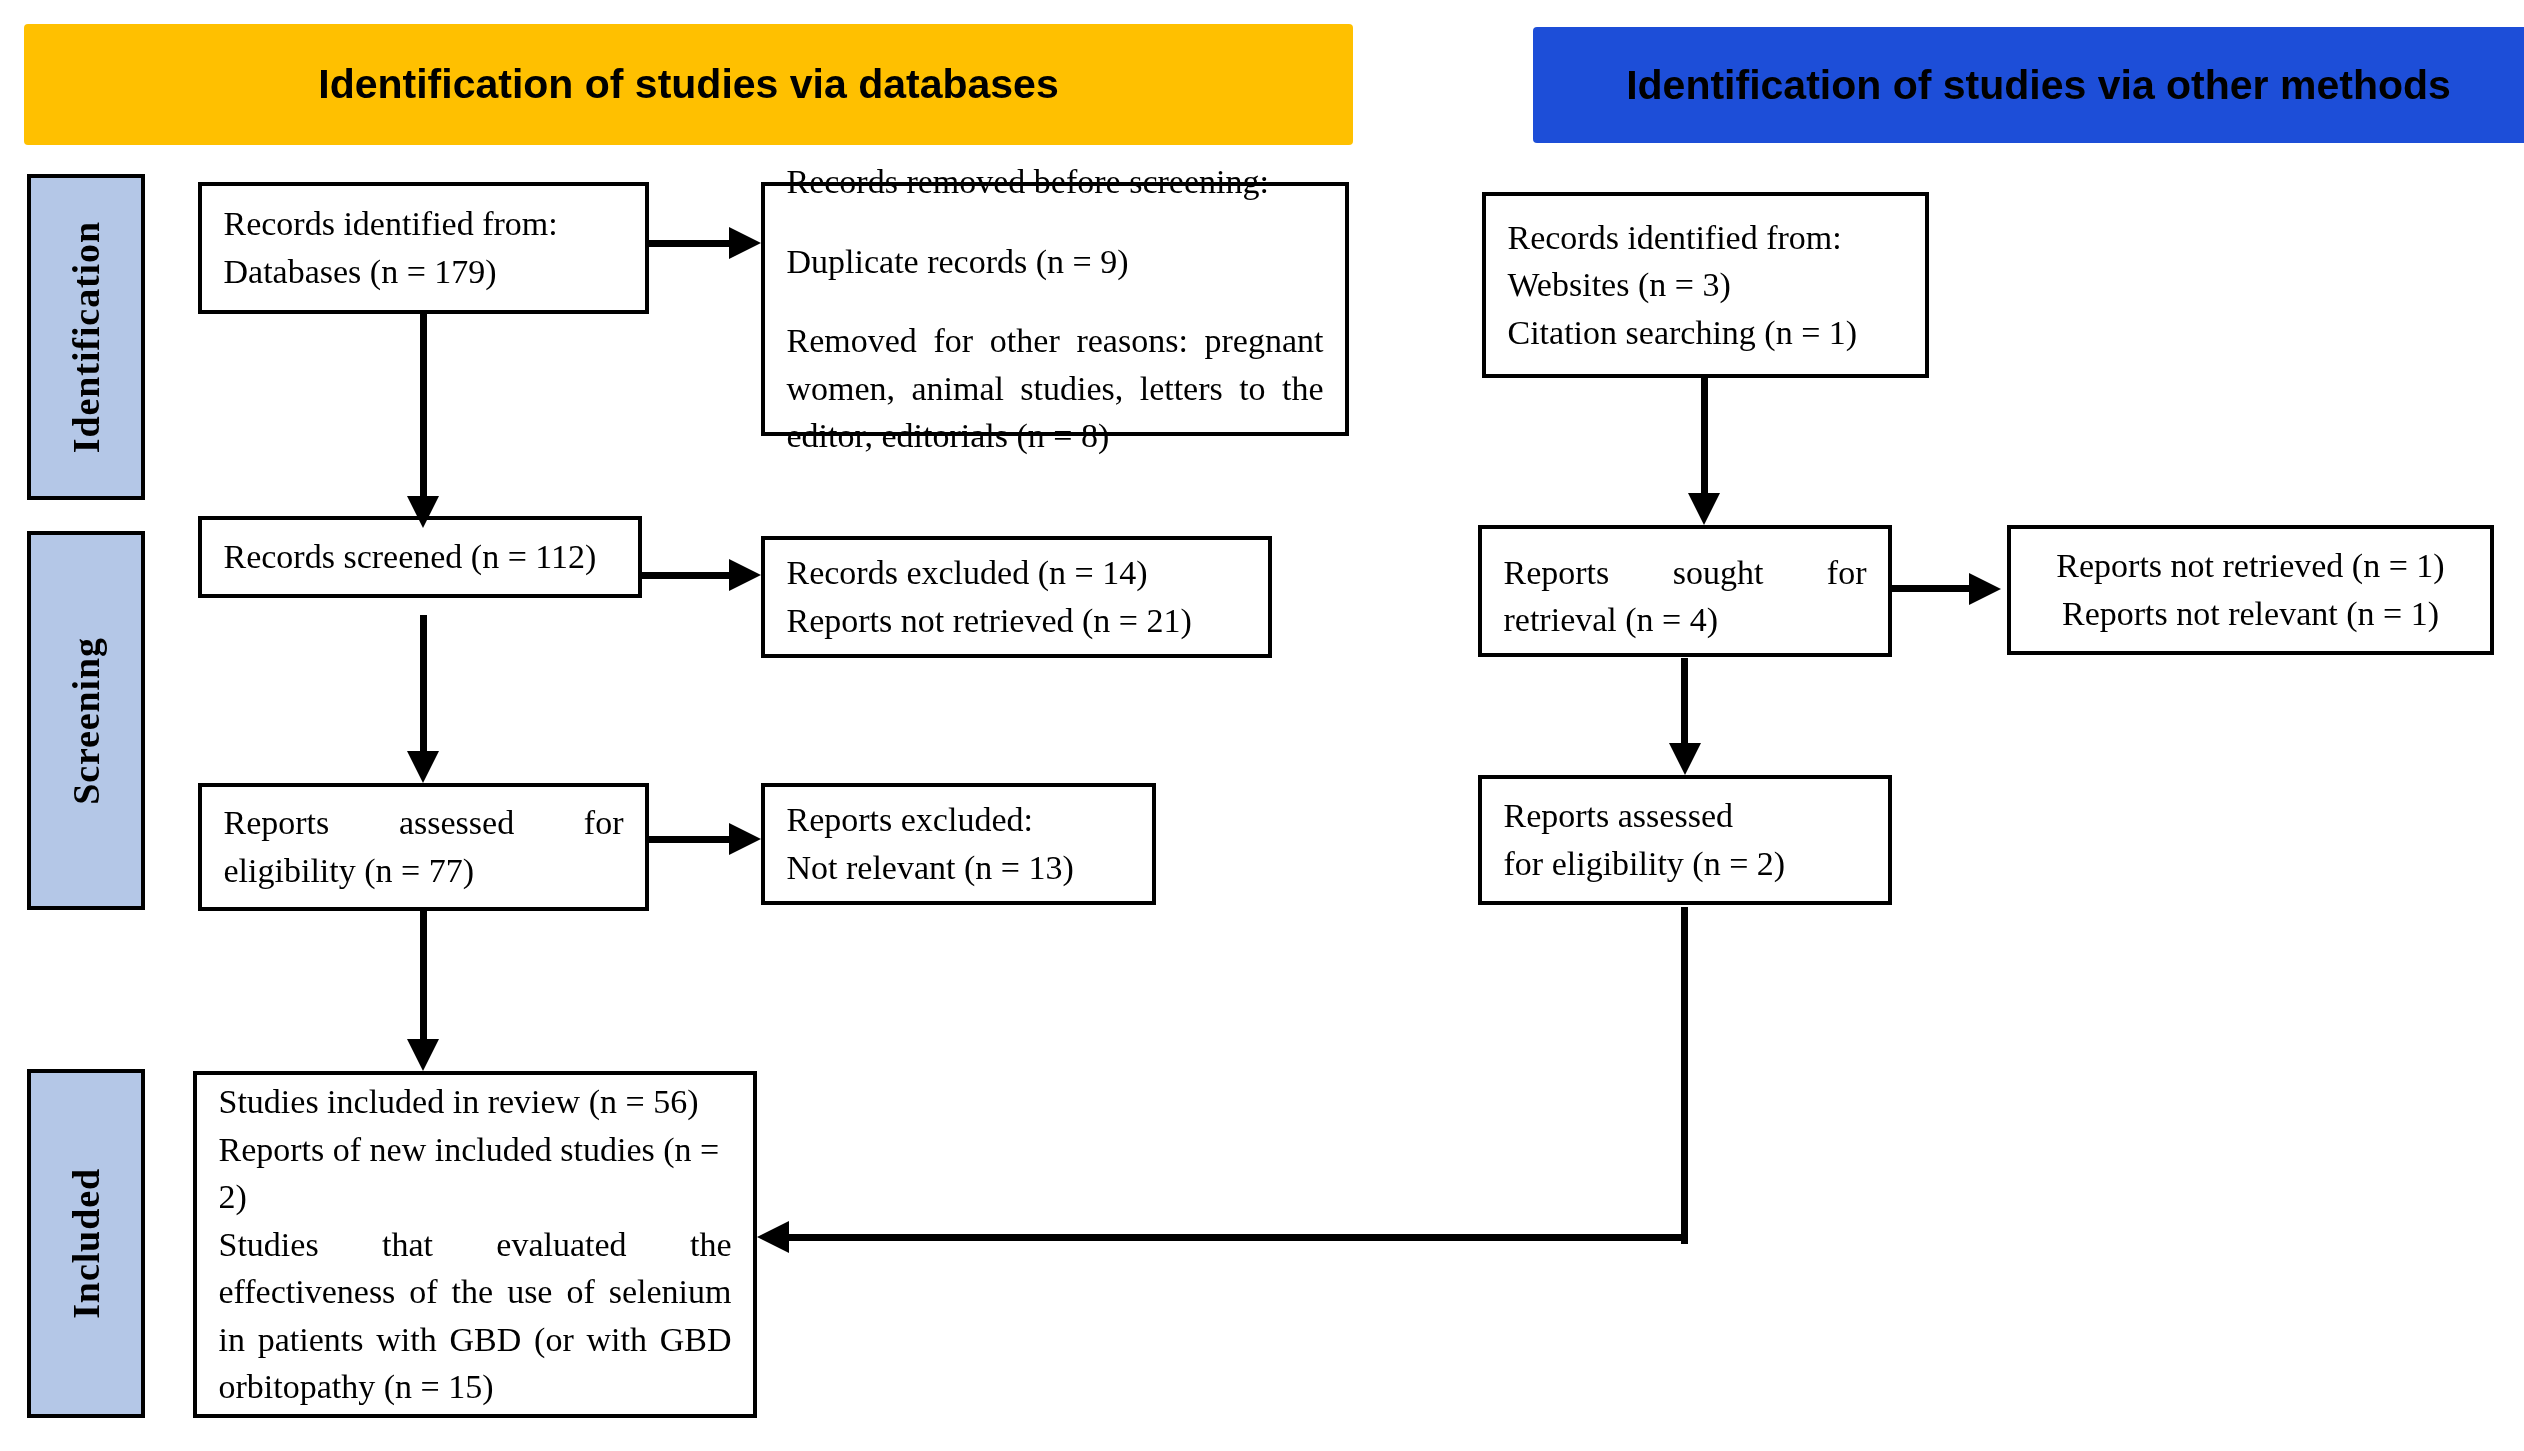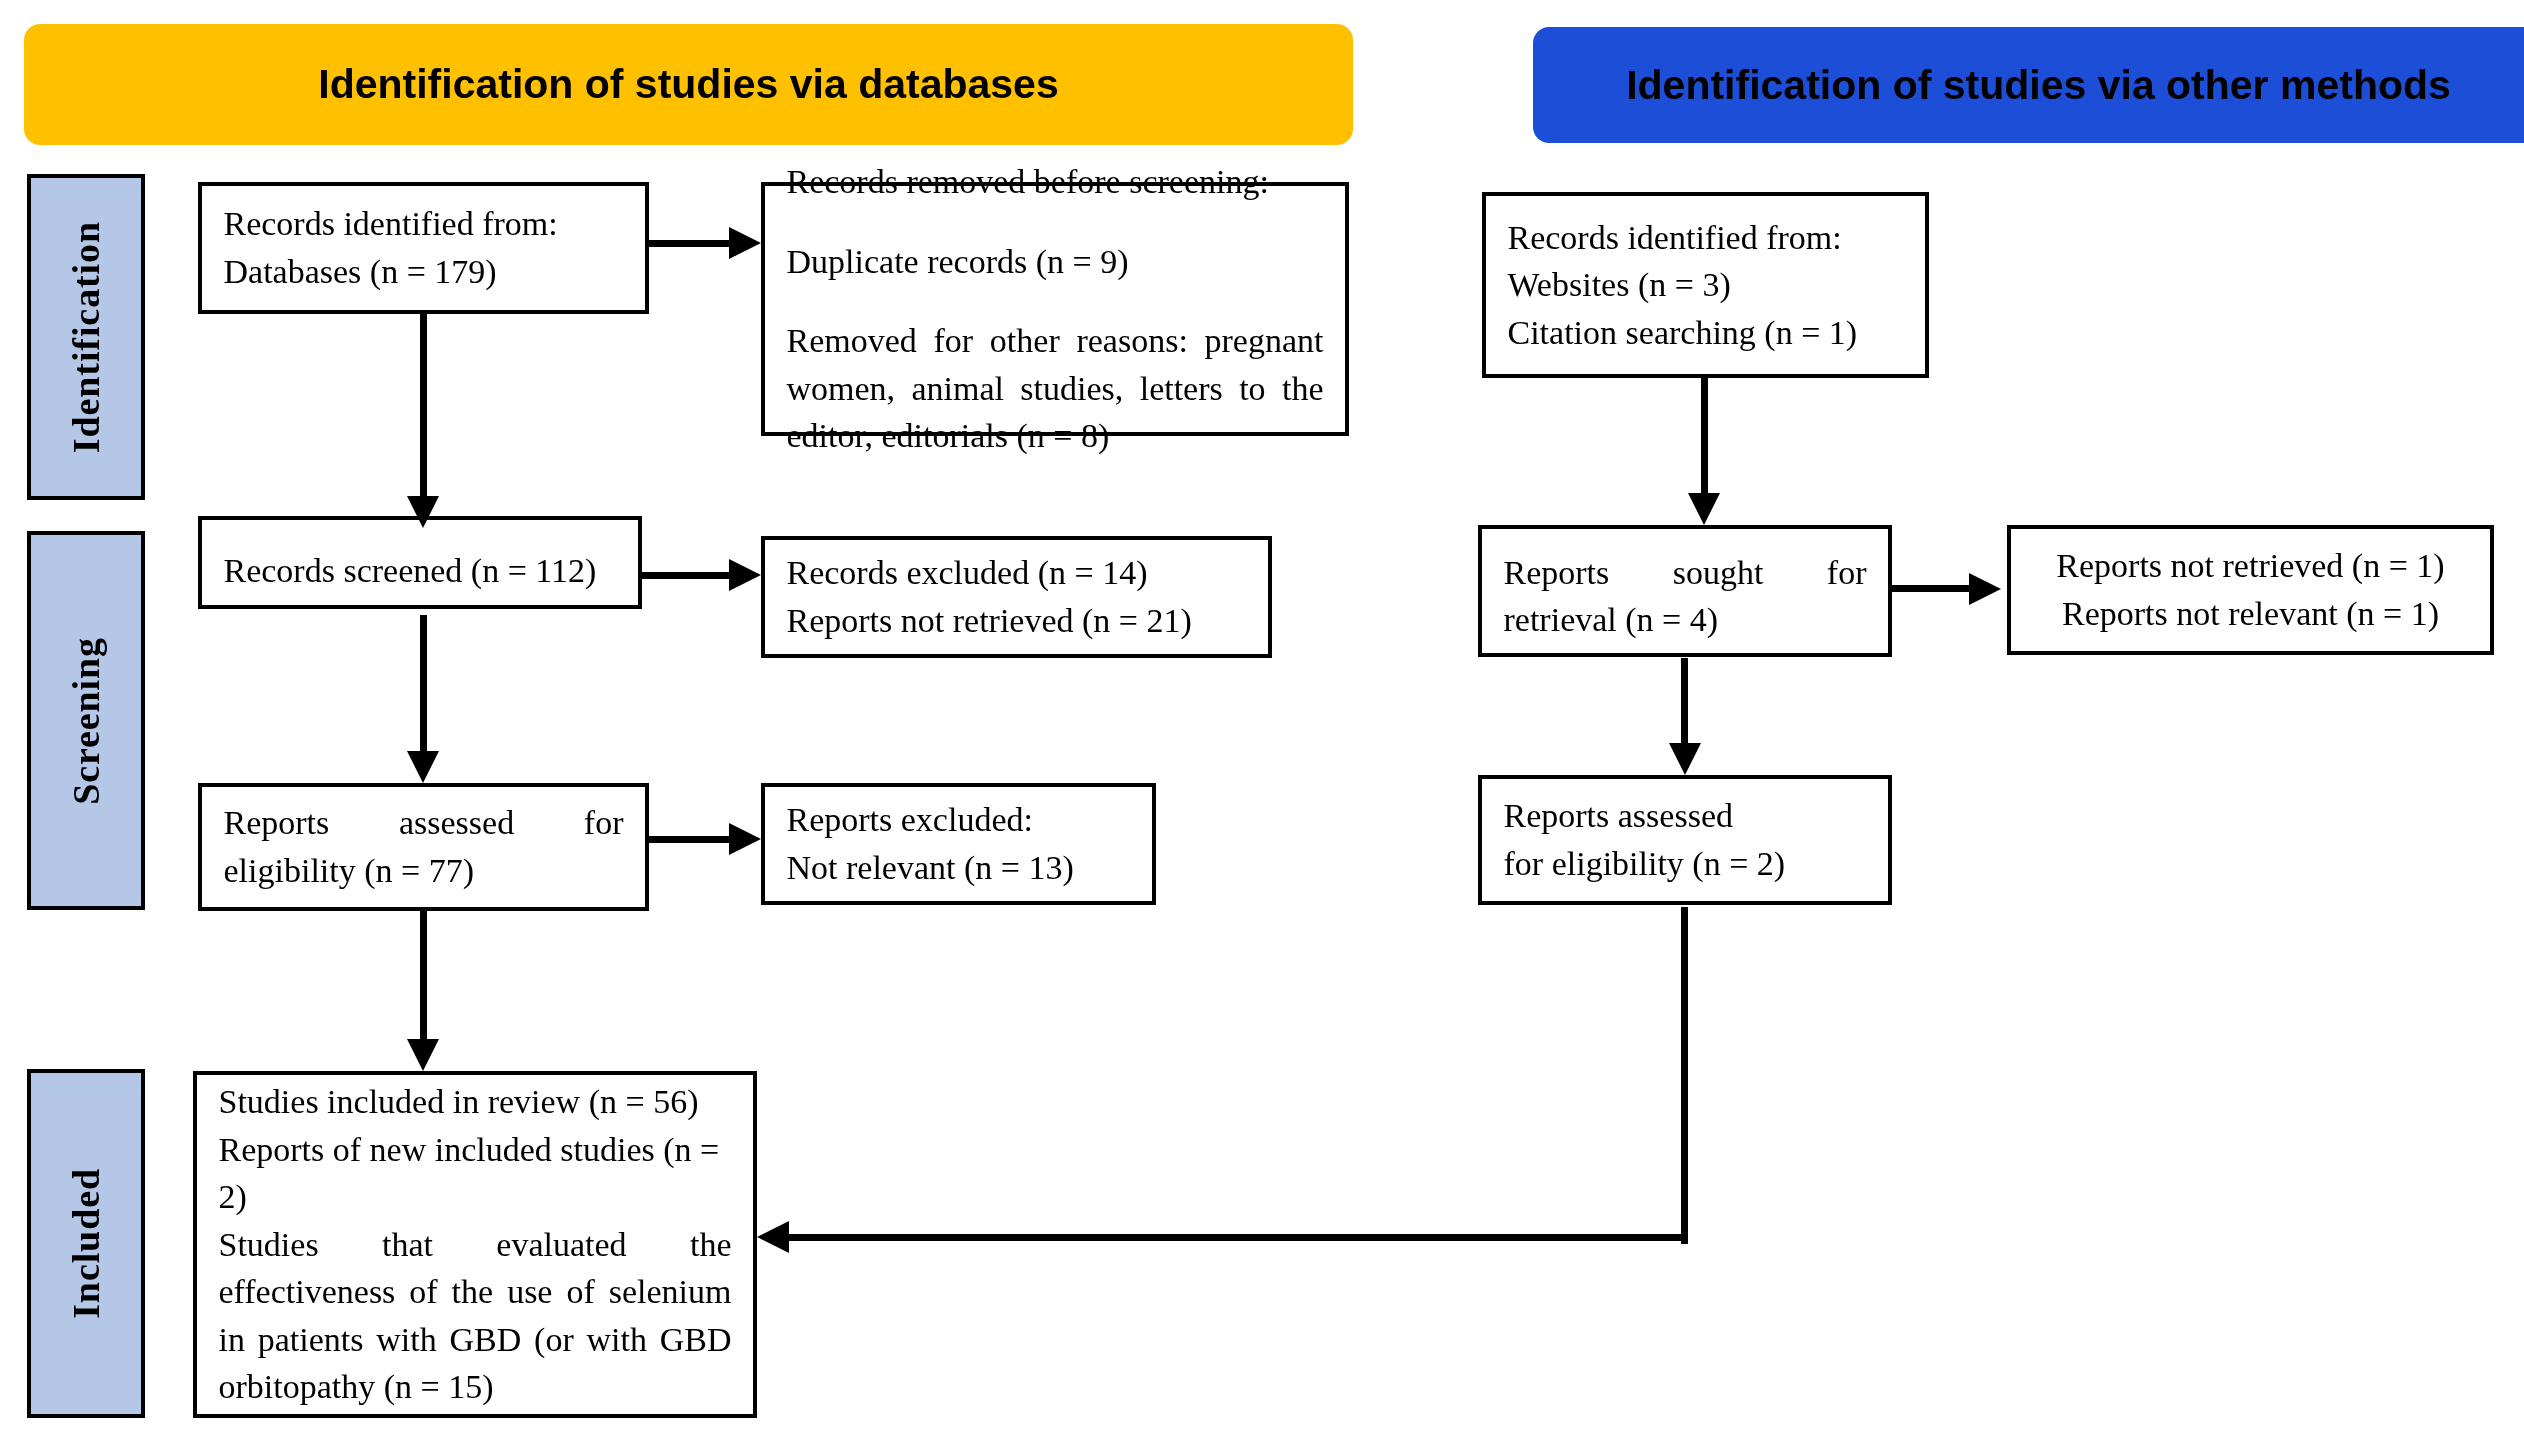--- a/index.html
+++ b/index.html
@@ -7,21 +7,21 @@
   #canvas {
     position:relative;
     width:2525px; height:1451px;
     background:#ffffff;
     font-family:"Liberation Serif", serif;
     color:#000000;
   }
   .header {
     position:absolute;
     display:flex; align-items:center; justify-content:center;
-    border-radius:16px;
+    border-radius:4px;
     font-family:"Liberation Sans", sans-serif;
     font-weight:700; font-size:41px; color:#000000;
     text-align:center;
   }
   .header-orange { background:#FFC000; }
   .header-blue   { background:#1d4ed8;margin-left:43px; }
   .sidebar {
     position:absolute;
     background:#B4C7E7;
     border:4.5px solid #000000;
@@ -77,21 +77,21 @@
   <div class="box" style="left:198px; top:182px; width:451px; height:132px;">
     <p>Records identified from:</p>
     <p>Databases (n = 179)</p>
   </div>
   <div class="box" style="left:761px; top:182px; width:588px; height:254px;gap:32px;">
     <p>Records removed before screening:</p>
     <p>Duplicate records (n = 9)</p>
     <p class="justify">Removed for other reasons: pregnant women, animal studies, letters to the editor, editorials (n = 8)</p>
   </div>
 
-  <div class="box" style="left:198px; top:516px; width:444px; height:93px;justify-content:flex-end;">
+  <div class="box" style="left:198px; top:516px; width:444px; height:82px;">
     <p>Records screened (n = 112)</p>
   </div>
   <div class="box" style="left:761px; top:536px; width:511px; height:122px;">
     <p>Records excluded (n = 14)</p>
     <p>Reports not retrieved (n = 21)</p>
   </div>
 
   <div class="box" style="left:198px; top:783px; width:451px; height:128px;justify-content:center;">
     <p class="justify">Reports assessed for eligibility (n = 77)</p>
   </div>

